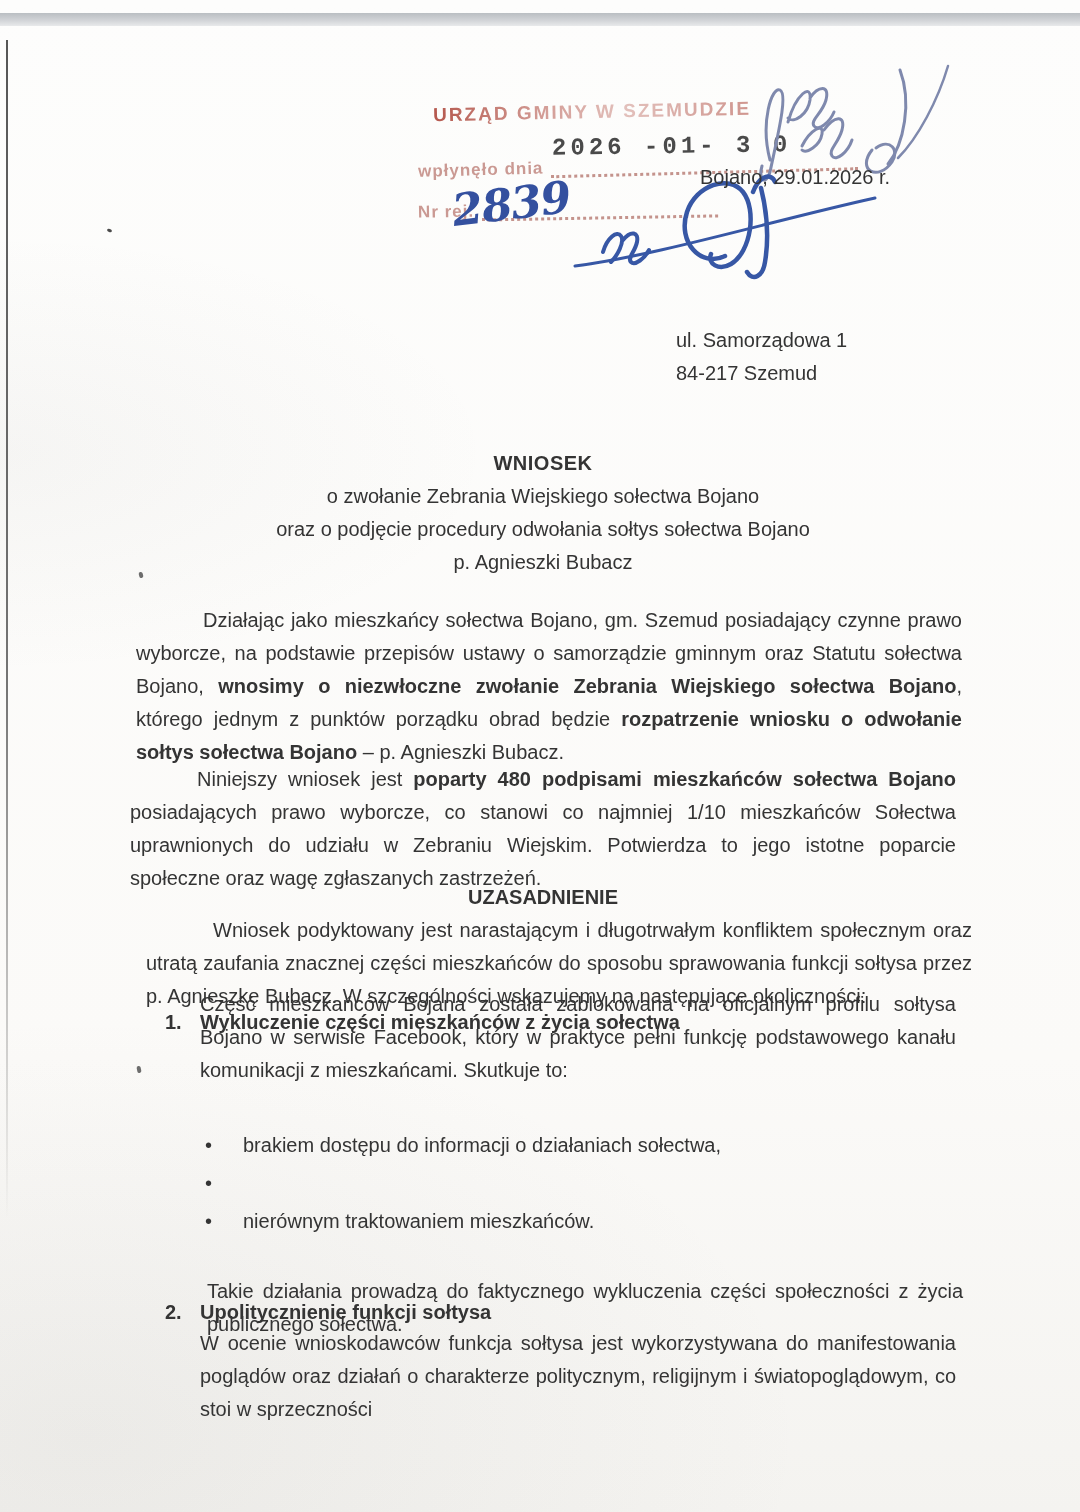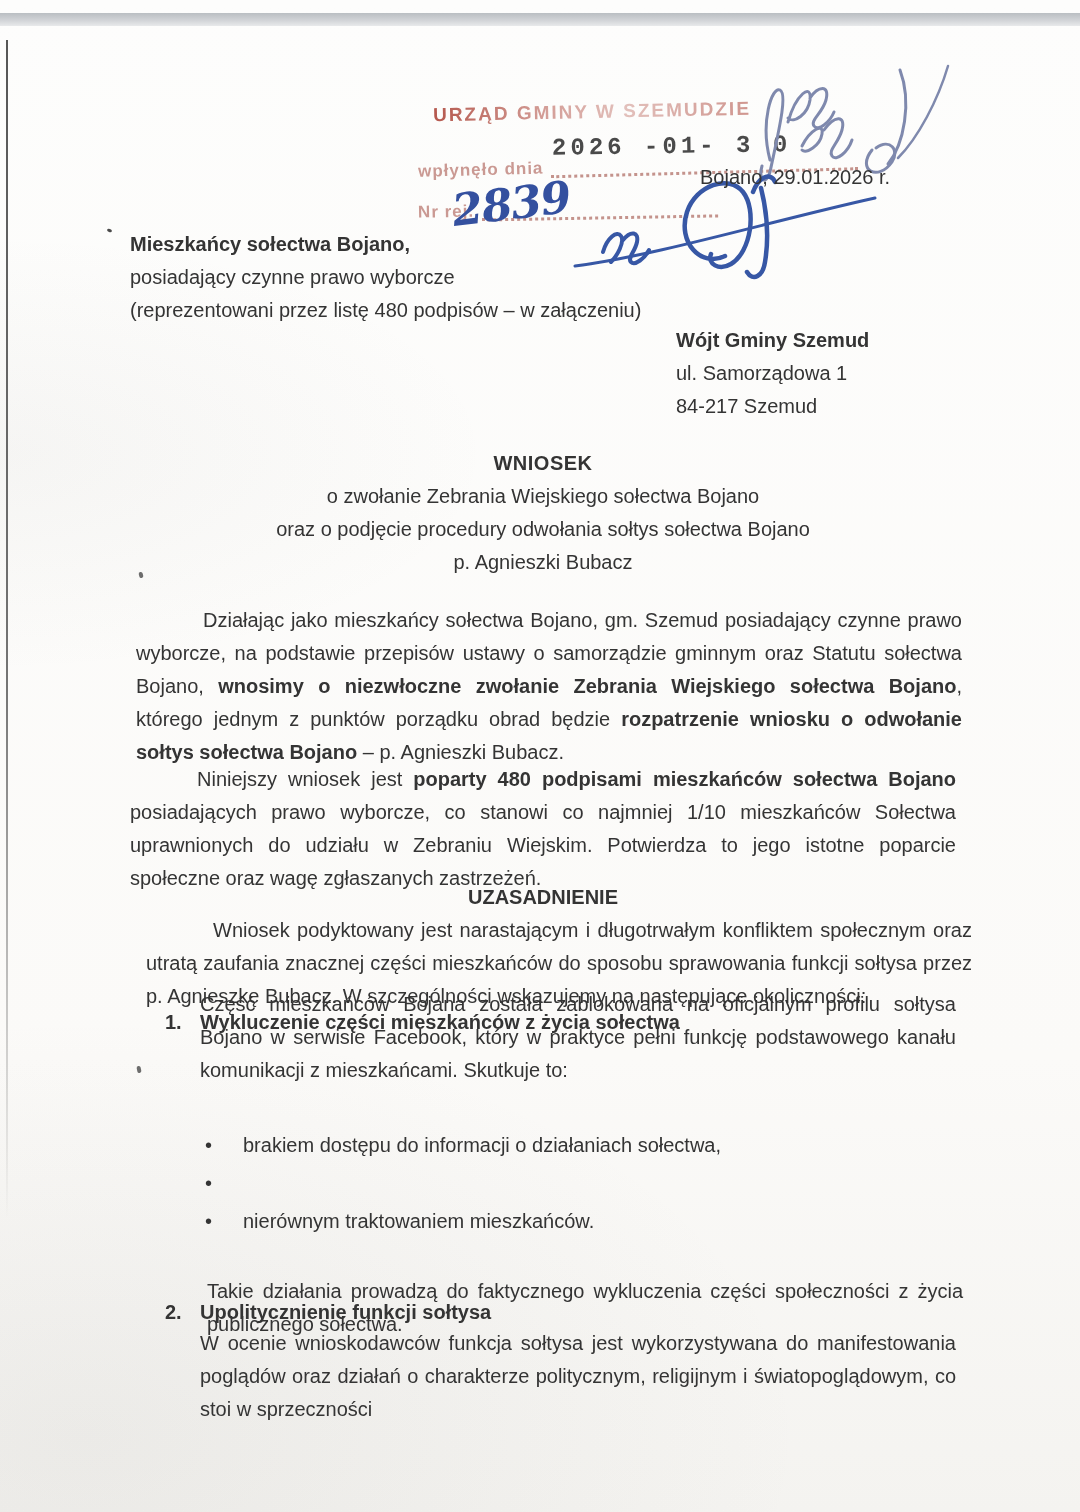--- a/index.html
+++ b/index.html
@@ -132,28 +132,22 @@
 
   <svg class="sig-registry" viewBox="0 0 320 130">
     <path stroke-width="3" d="M10,98 C90,88 210,52 310,30" stroke="#3757a5"></path>
     <path stroke-width="4" d="M38,84 C42,70 52,62 56,68 C60,74 52,88 46,94 M58,72 C66,62 74,64 72,74 C70,84 62,90 66,94 C70,98 80,90 84,82" stroke="#3757a5"></path>
     <path stroke-width="4.5" d="M160,88 C136,100 112,74 122,44 C131,17 164,6 178,24 C192,42 186,84 166,96 C154,103 142,96 146,86" stroke="#3757a5"></path>
     <path stroke-width="4.5" d="M196,20 C202,44 204,70 200,94 C198,108 188,114 182,104 M188,24 C194,8 206,4 210,14" stroke="#3757a5"></path>
   </svg>
 
   <div class="abs place-date">Bojano, 29.01.2026 r.</div>
 
-  <div class="abs sender doc-text">
-    <div class="bold">Mieszkańcy sołectwa Bojano,</div>
-    <div>posiadający czynne prawo wyborcze</div>
-    <div>(reprezentowani przez listę 480 podpisów – w załączeniu)</div>
-  </div>
 
   <div class="abs recipient doc-text">
-    <div class="bold">Wójt Gminy Szemud</div>
     <div>ul. Samorządowa 1</div>
     <div>84-217 Szemud</div>
   </div>
 
   <div class="abs title-block doc-text center">
     <div class="h">WNIOSEK</div>
     <div>o zwołanie Zebrania Wiejskiego sołectwa Bojano</div>
     <div>oraz o podjęcie procedury odwołania sołtys sołectwa Bojano</div>
     <div>p. Agnieszki Bubacz</div>
   </div>

